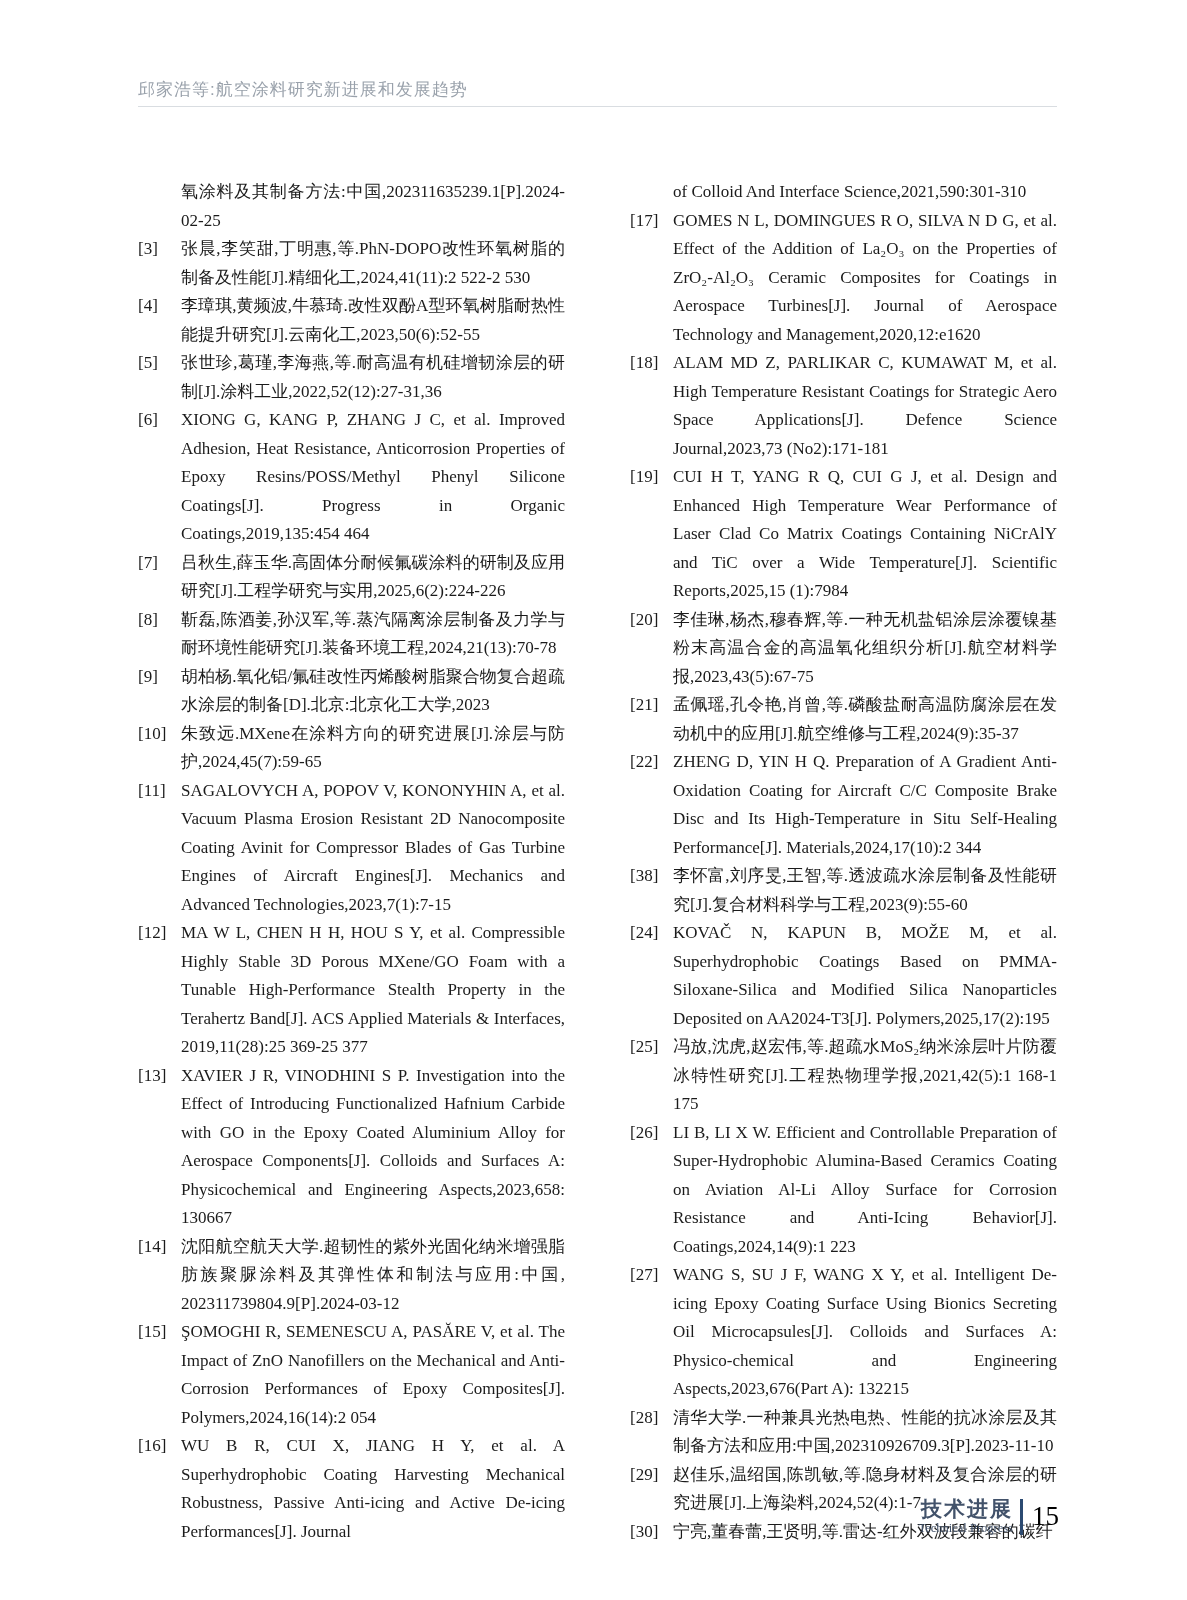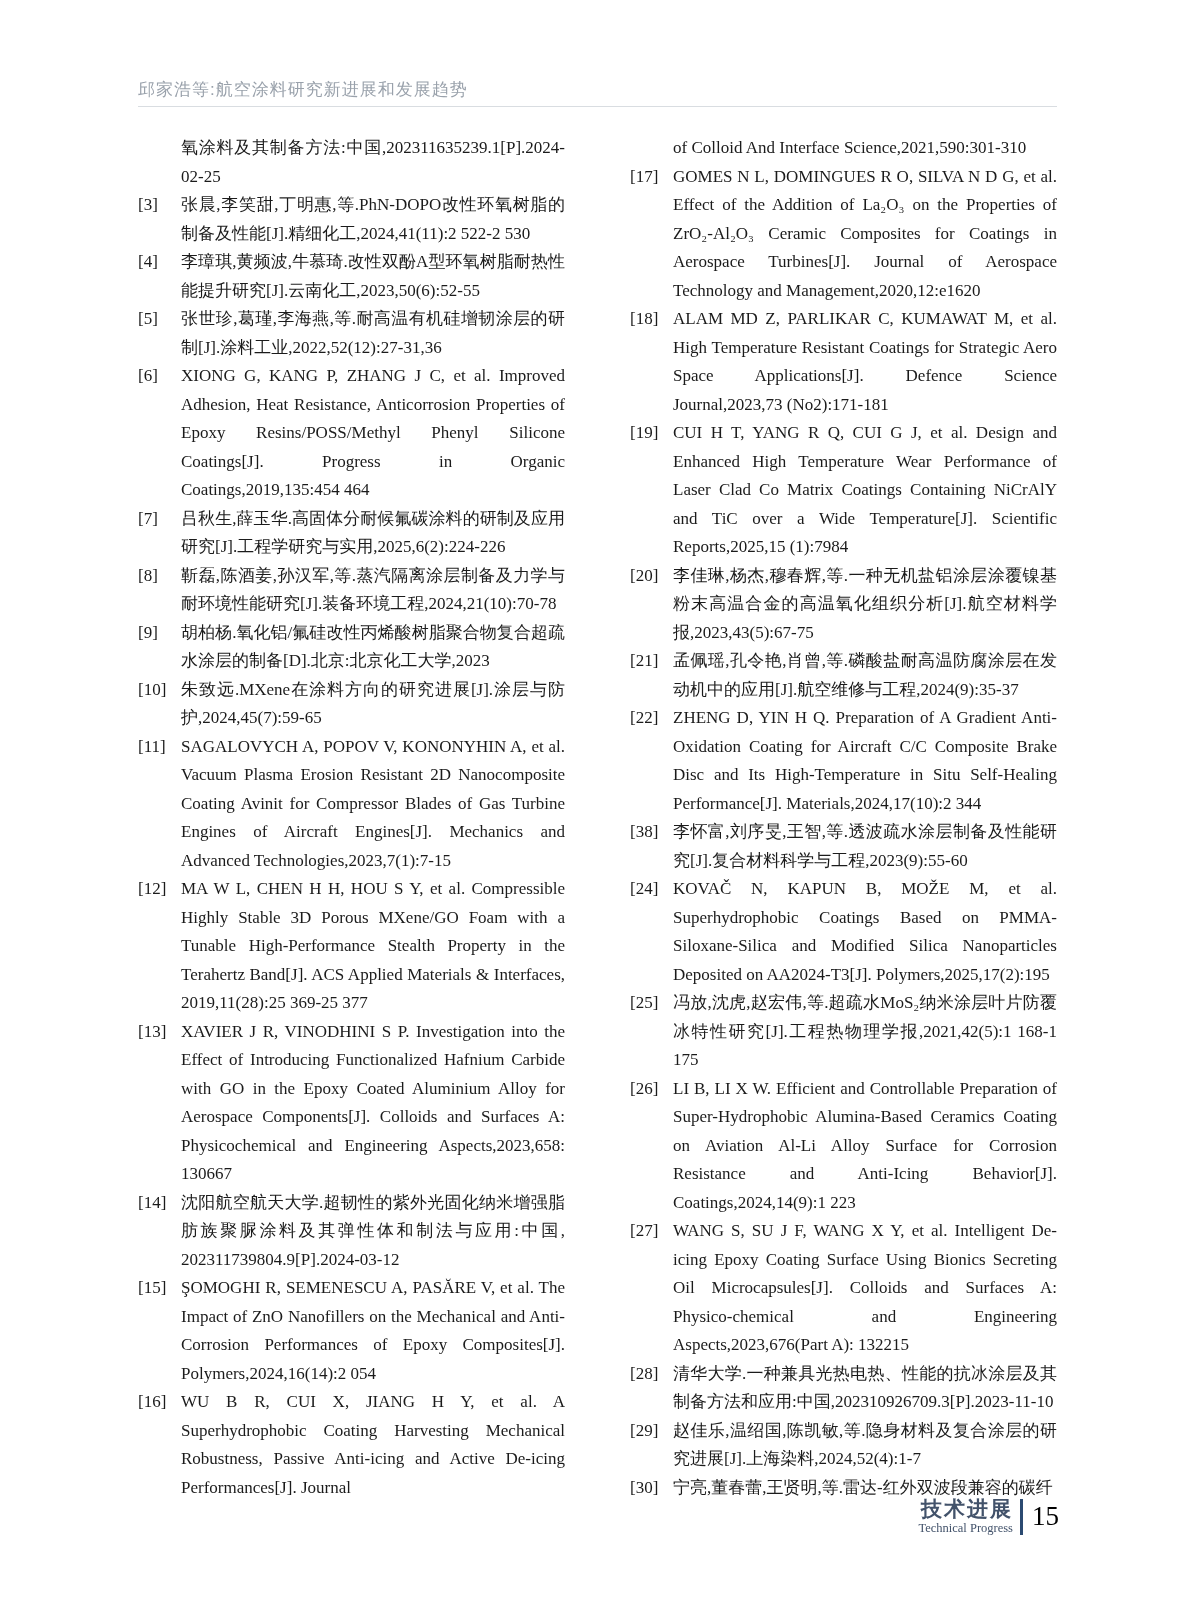--- a/index.html
+++ b/index.html
@@ -14,21 +14,21 @@
     color:#99a1ab;font-family:"Liberation Sans","DejaVu Sans",sans-serif;
   }
   .head-rule{
     position:absolute;top:106px;left:138px;width:919px;height:0;
     border-top:1px solid #d9dde1;
   }
   .columns{
     position:absolute;top:134px;left:138px;width:919px;
     display:flex;gap:65px;
   }
-  .col{width:427px;}
+  .col{width:427px;margin-top:44px;}
   .ref-item{
     position:relative;padding-left:43px;
     font-size:17px;line-height:28.5px;
     text-align:justify;text-justify:inter-character;
   }
   .ref-label{position:absolute;left:0;top:0;}
   .footer{
     position:absolute;right:128px;bottom:64px;
     display:flex;align-items:center;
   }
@@ -52,21 +52,21 @@
 <div class="head-rule"></div>
 
 <div class="columns">
   <div class="col">
       <div class="ref-item"><span class="ref-label"></span><span>氧涂料及其制备方法:中国,202311635239.1[P].2024-02-25</span></div>
       <div class="ref-item"><span class="ref-label">[3]</span><span>张晨,李笑甜,丁明惠,等.PhN-DOPO改性环氧树脂的制备及性能[J].精细化工,2024,41(11):2 522-2 530</span></div>
       <div class="ref-item"><span class="ref-label">[4]</span><span>李璋琪,黄频波,牛慕琦.改性双酚A型环氧树脂耐热性能提升研究[J].云南化工,2023,50(6):52-55</span></div>
       <div class="ref-item"><span class="ref-label">[5]</span><span>张世珍,葛瑾,李海燕,等.耐高温有机硅增韧涂层的研制[J].涂料工业,2022,52(12):27-31,36</span></div>
       <div class="ref-item"><span class="ref-label">[6]</span><span>XIONG G, KANG P, ZHANG J C, et al. Improved Adhesion, Heat Resistance, Anticorrosion Properties of Epoxy Resins/POSS/Methyl Phenyl Silicone Coatings[J]. Progress in Organic Coatings,2019,135:454 464</span></div>
       <div class="ref-item"><span class="ref-label">[7]</span><span>吕秋生,薛玉华.高固体分耐候氟碳涂料的研制及应用研究[J].工程学研究与实用,2025,6(2):224-226</span></div>
-      <div class="ref-item"><span class="ref-label">[8]</span><span>靳磊,陈酒姜,孙汉军,等.蒸汽隔离涂层制备及力学与耐环境性能研究[J].装备环境工程,2024,21(10):70-78</span></div>
+      <div class="ref-item"><span class="ref-label">[8]</span><span>靳磊,陈酒姜,孙汉军,等.蒸汽隔离涂层制备及力学与耐环境性能研究[J].装备环境工程,2024,21(13):70-78</span></div>
       <div class="ref-item"><span class="ref-label">[9]</span><span>胡柏杨.氧化铝/氟硅改性丙烯酸树脂聚合物复合超疏水涂层的制备[D].北京:北京化工大学,2023</span></div>
       <div class="ref-item"><span class="ref-label">[10]</span><span>朱致远.MXene在涂料方向的研究进展[J].涂层与防护,2024,45(7):59-65</span></div>
       <div class="ref-item"><span class="ref-label">[11]</span><span>SAGALOVYCH A, POPOV V, KONONYHIN A, et al. Vacuum Plasma Erosion Resistant 2D Nanocomposite Coating Avinit for Compressor Blades of Gas Turbine Engines of Aircraft Engines[J]. Mechanics and Advanced Technologies,2023,7(1):7-15</span></div>
       <div class="ref-item"><span class="ref-label">[12]</span><span>MA W L, CHEN H H, HOU S Y, et al. Compressible Highly Stable 3D Porous MXene/GO Foam with a Tunable High-Performance Stealth Property in the Terahertz Band[J]. ACS Applied Materials &amp; Interfaces, 2019,11(28):25 369-25 377</span></div>
       <div class="ref-item"><span class="ref-label">[13]</span><span>XAVIER J R, VINODHINI S P. Investigation into the Effect of Introducing Functionalized Hafnium Carbide with GO in the Epoxy Coated Aluminium Alloy for Aerospace Components[J]. Colloids and Surfaces A: Physicochemical and Engineering Aspects,2023,658: 130667</span></div>
       <div class="ref-item"><span class="ref-label">[14]</span><span>沈阳航空航天大学.超韧性的紫外光固化纳米增强脂肪族聚脲涂料及其弹性体和制法与应用:中国, 202311739804.9[P].2024-03-12</span></div>
       <div class="ref-item"><span class="ref-label">[15]</span><span>ŞOMOGHI R, SEMENESCU A, PASĂRE V, et al. The Impact of ZnO Nanofillers on the Mechanical and Anti-Corrosion Performances of Epoxy Composites[J]. Polymers,2024,16(14):2 054</span></div>
       <div class="ref-item"><span class="ref-label">[16]</span><span>WU B R, CUI X, JIANG H Y, et al. A Superhydrophobic Coating Harvesting Mechanical Robustness, Passive Anti-icing and Active De-icing Performances[J]. Journal</span></div>
     </div>
   <div class="col">

